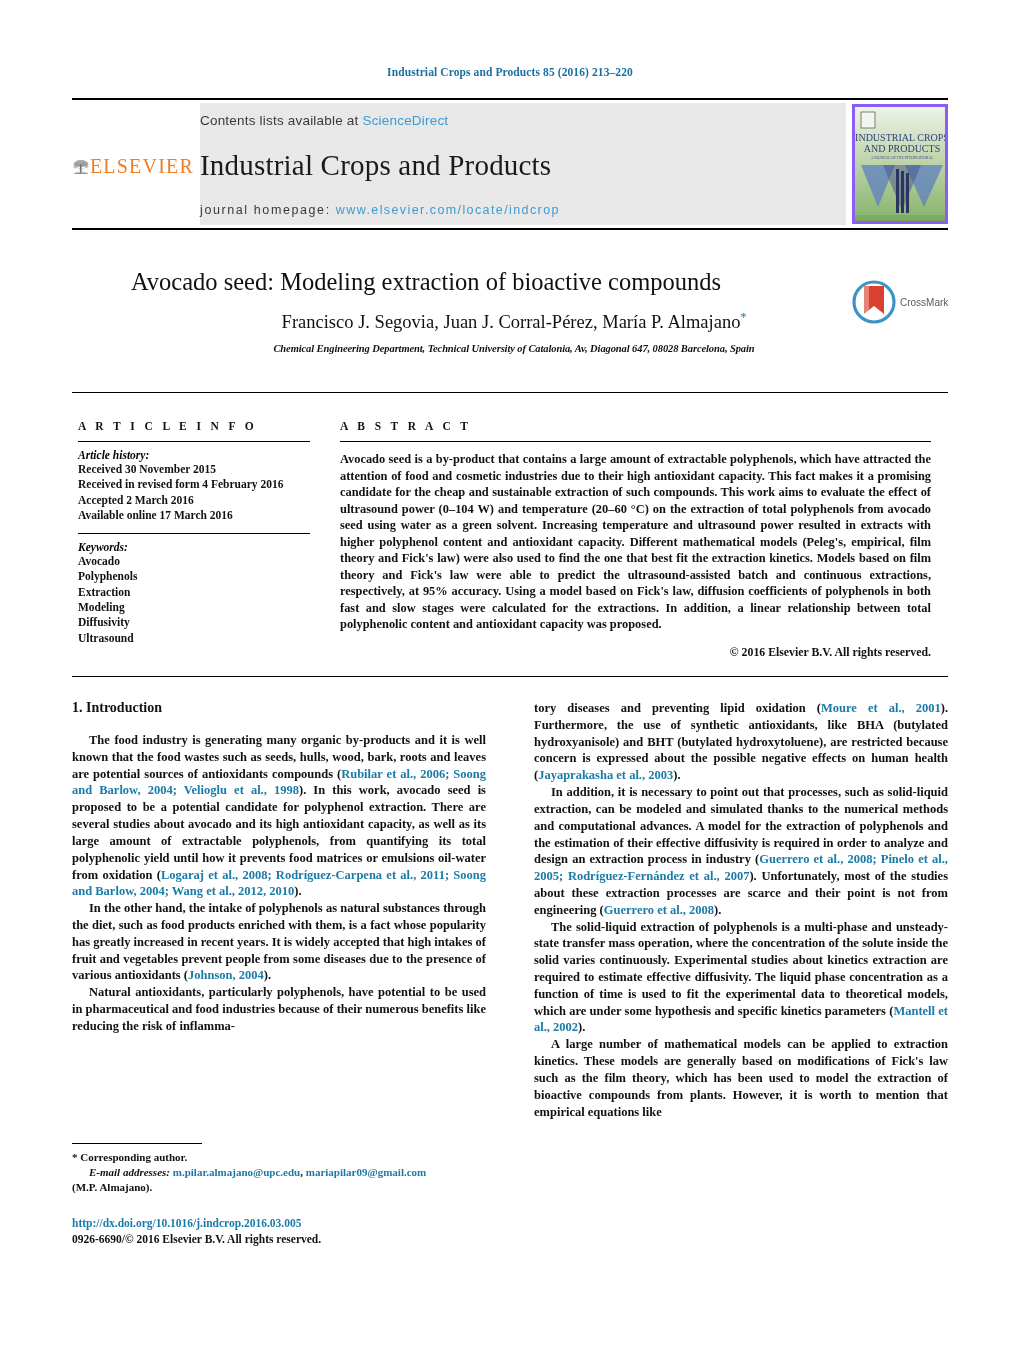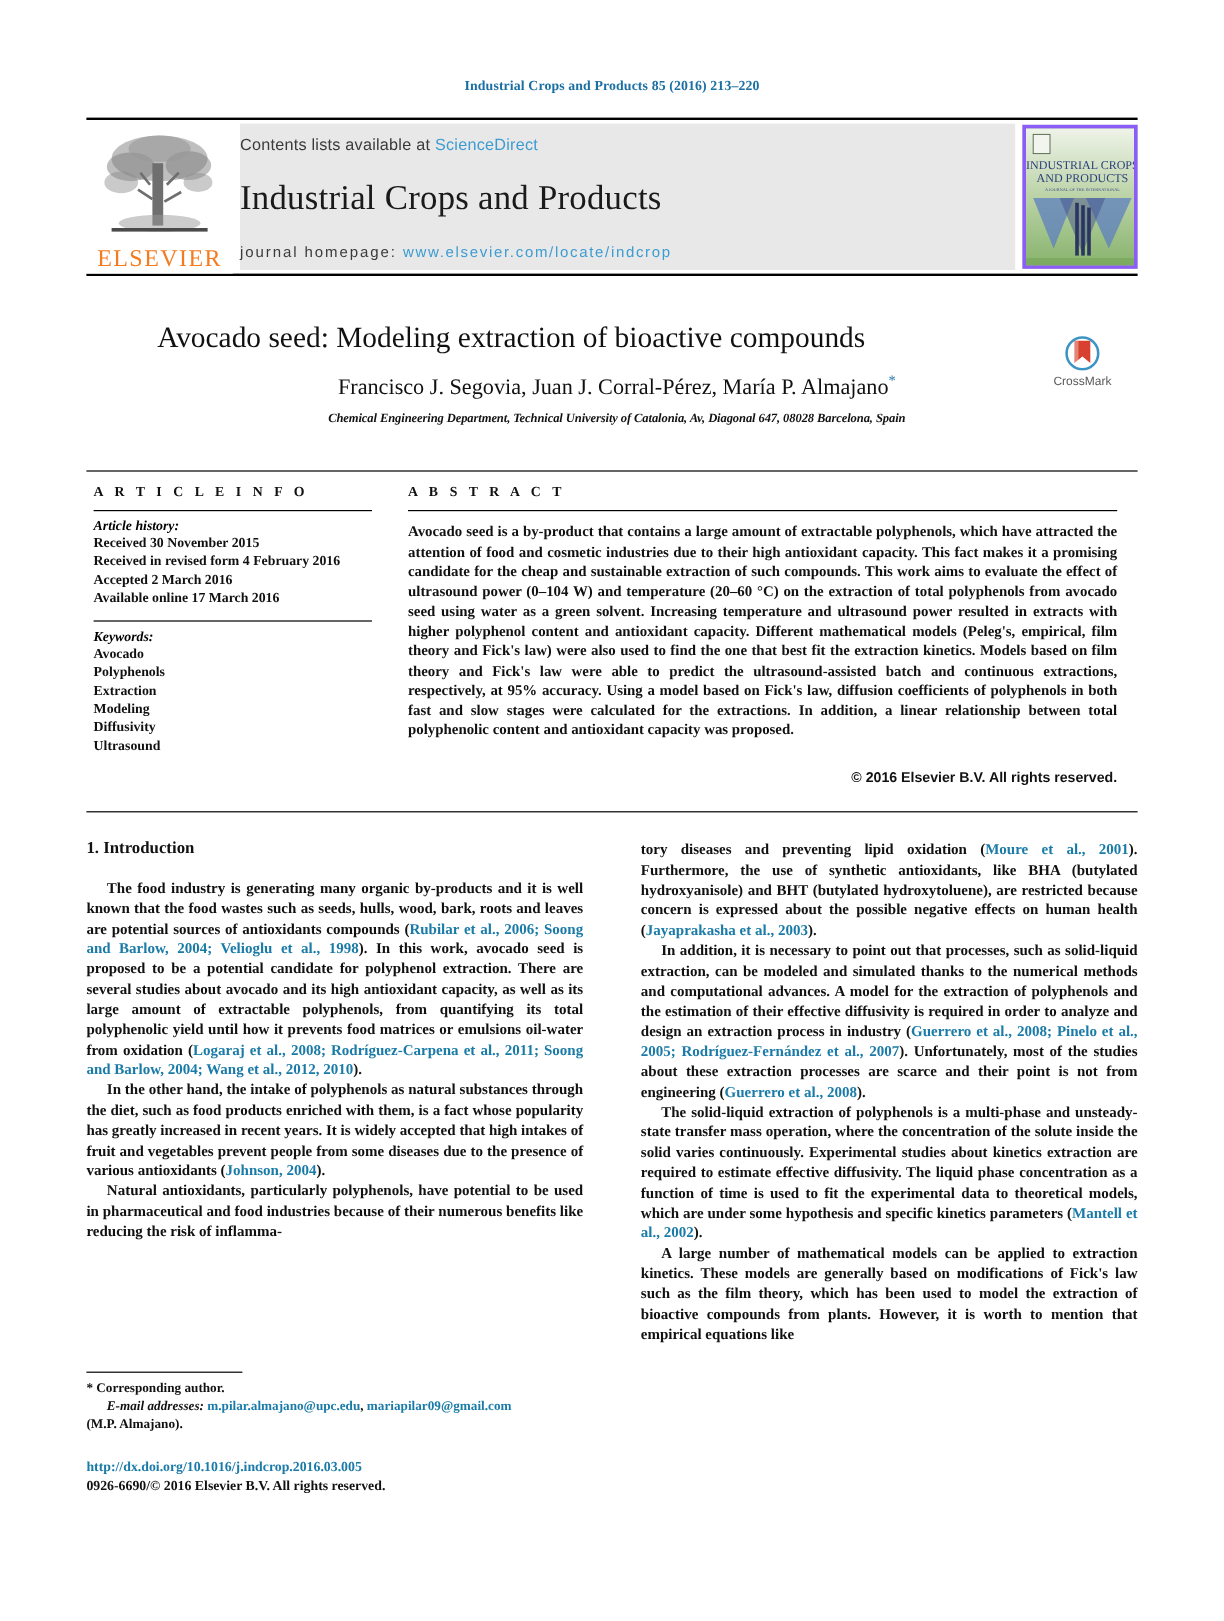--- a/index.html
+++ b/index.html
@@ -35,21 +35,21 @@
     border-top: 2.5px solid #000;
     border-bottom: 2.5px solid #000;
     height: 132px;
     display: flex;
     align-items: stretch;
   }
   .elsevier-logo {
     width: 122px;
     flex: 0 0 122px;
     display: flex;
-    flex-direction: column;
+    flex-direction: row;
     align-items: center;
     justify-content: space-between;
     padding-top: 6px;
     background: #fff;
   }
   .tree-svg { display: block; }
   .elsevier-word {
     font-family: "Liberation Serif", serif;
     font-size: 20px;
     letter-spacing: 1.2px;
@@ -121,21 +121,21 @@
     font-style: italic;
     font-weight: bold;
     font-size: 10.5px;
     color: #111;
     letter-spacing: -0.1px;
   }
   .crossmark {
     position: absolute;
     top: 12px; right: 0;
     width: 100px; height: 44px;
-    display: flex; align-items: center; gap: 4px; flex-direction: column;
+    display: flex; align-items: center; gap: 4px;
   }
   .crossmark-label {
     font-family: "Liberation Sans", sans-serif;
     font-size: 10px; color: #5a5a5a;
   }
 
   
   .sec-rule {
     position: absolute;
     left: 72px; width: 876px; top: 392px;
@@ -143,21 +143,21 @@
   }
 
   .info-col { position: absolute; top: 404px; left: 78px; width: 232px; }
   .abs-col  { position: absolute; top: 404px; left: 340px; width: 591px; }
 
   .kicker {
     font-family: "Liberation Serif", serif;
     font-weight: bold;
     font-size: 11.5px;
     letter-spacing: 3.4px;
-    margin: 0 0 9px 0;
+    margin: 16px 0 9px 0;
     color: #111;
   }
   .hr-thin { border-top: 1px solid #000; margin: 0 0 7px 0; }
 
   .hist-head, .kw-head {
     font-style: italic; font-weight: bold;
     font-size: 11.5px; margin: 0 0 1px 0;
   }
   .hist-line, .kw-line {
     font-family: "Liberation Serif", serif;
@@ -171,25 +171,25 @@
   .abstract-text {
     font-family: "Liberation Serif", serif;
     font-size: 12.4px;
     font-weight: bold;
     line-height: 1.335;
     text-align: justify;
     color: #111;
     margin: 0;
   }
   .copyright {
-    font-family: Liberation Sans, sans-serif;
+    font-family: Liberation Serif, serif;
     font-size: 11.8px;
     font-weight: bold;
     text-align: right;
-    margin-top: 24px;
+    margin-top: 12px;
     color: #111;
   }
 
   
   .body-rule {
     position: absolute; left: 72px; width: 876px; top: 676px;
     border-top: 1px solid #000;
   }
 
   

